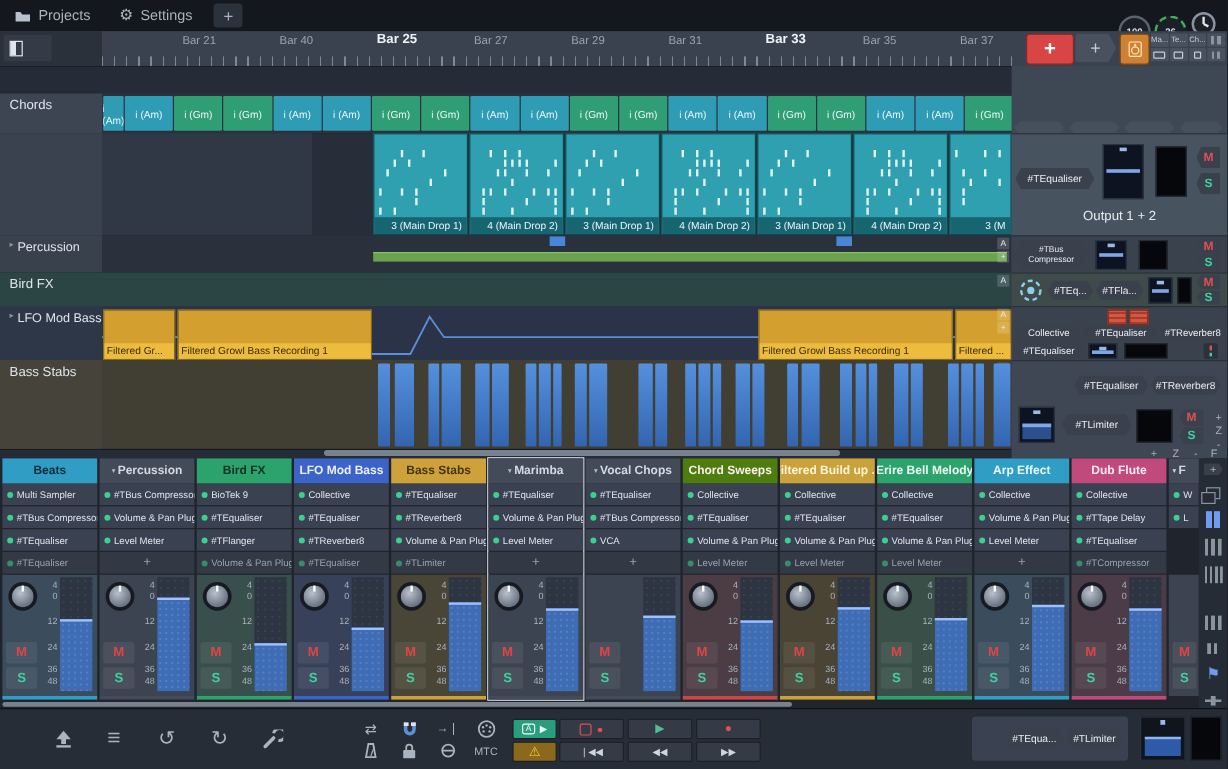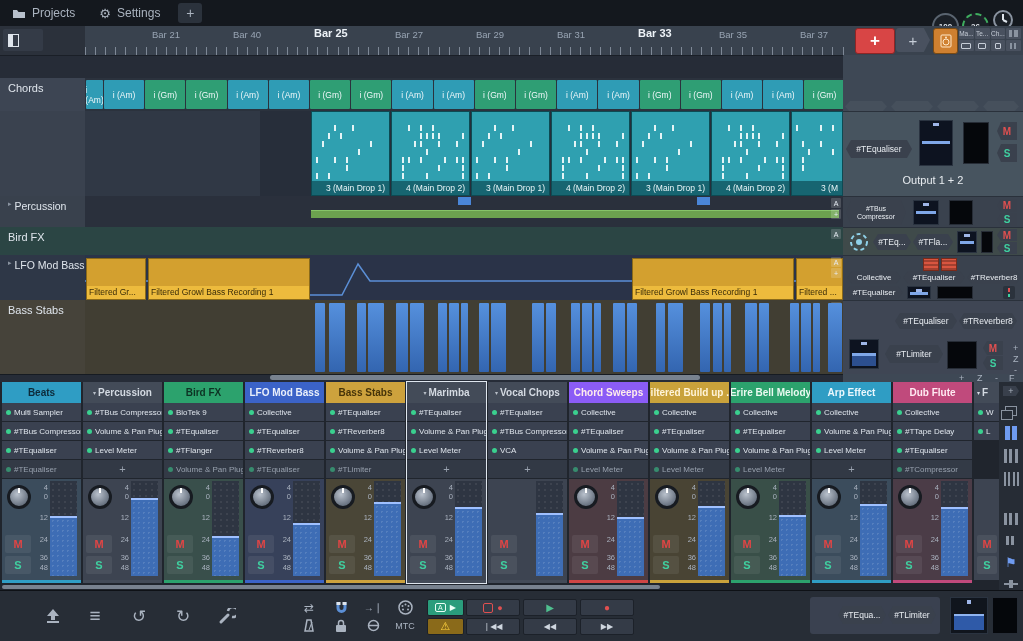--- a/index.html
+++ b/index.html
@@ -783,21 +783,21 @@
           <div class="fzone" style="background: rgb(61, 68, 81);">
             <div class="msbtn M">M</div>
             <div class="msbtn S">S</div>
             <div class="mwrap">
               <div class="mfill" style="height: 61px;"></div>
             </div>
           </div>
           <div class="cfoot" style="background: rgb(67, 75, 88);"></div>
         </div>
         <div class="chan" style="left: 569px;">
-          <div class="chead" style="background: #8b5cf6; color: rgb(255, 236, 236);">
+          <div class="chead" style="background: #4d7c0f; color: rgb(255, 236, 236);">
             <div>Chord Sweeps</div>
           </div>
           <div class="prow" style="top: 21px;">
             <div class="pdot"></div>
             <div>Collective</div>
           </div>
           <div class="prow" style="top: 40px;">
             <div class="pdot"></div>
             <div>#TEqualiser</div>
           </div>

